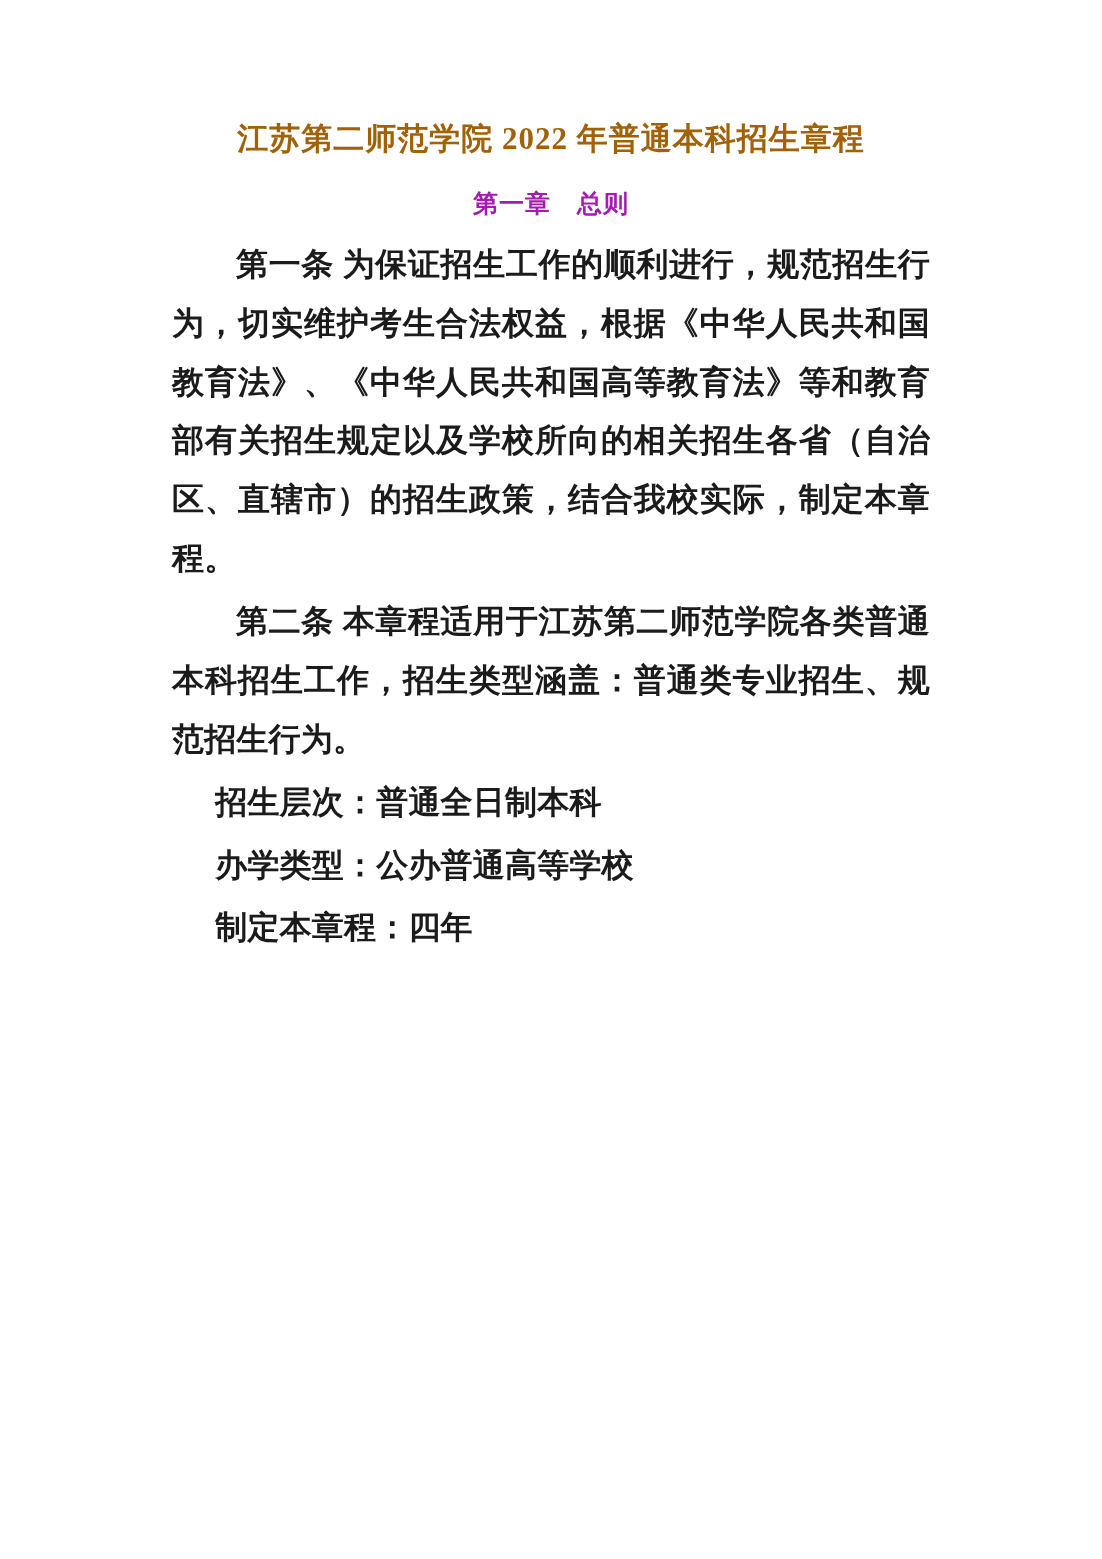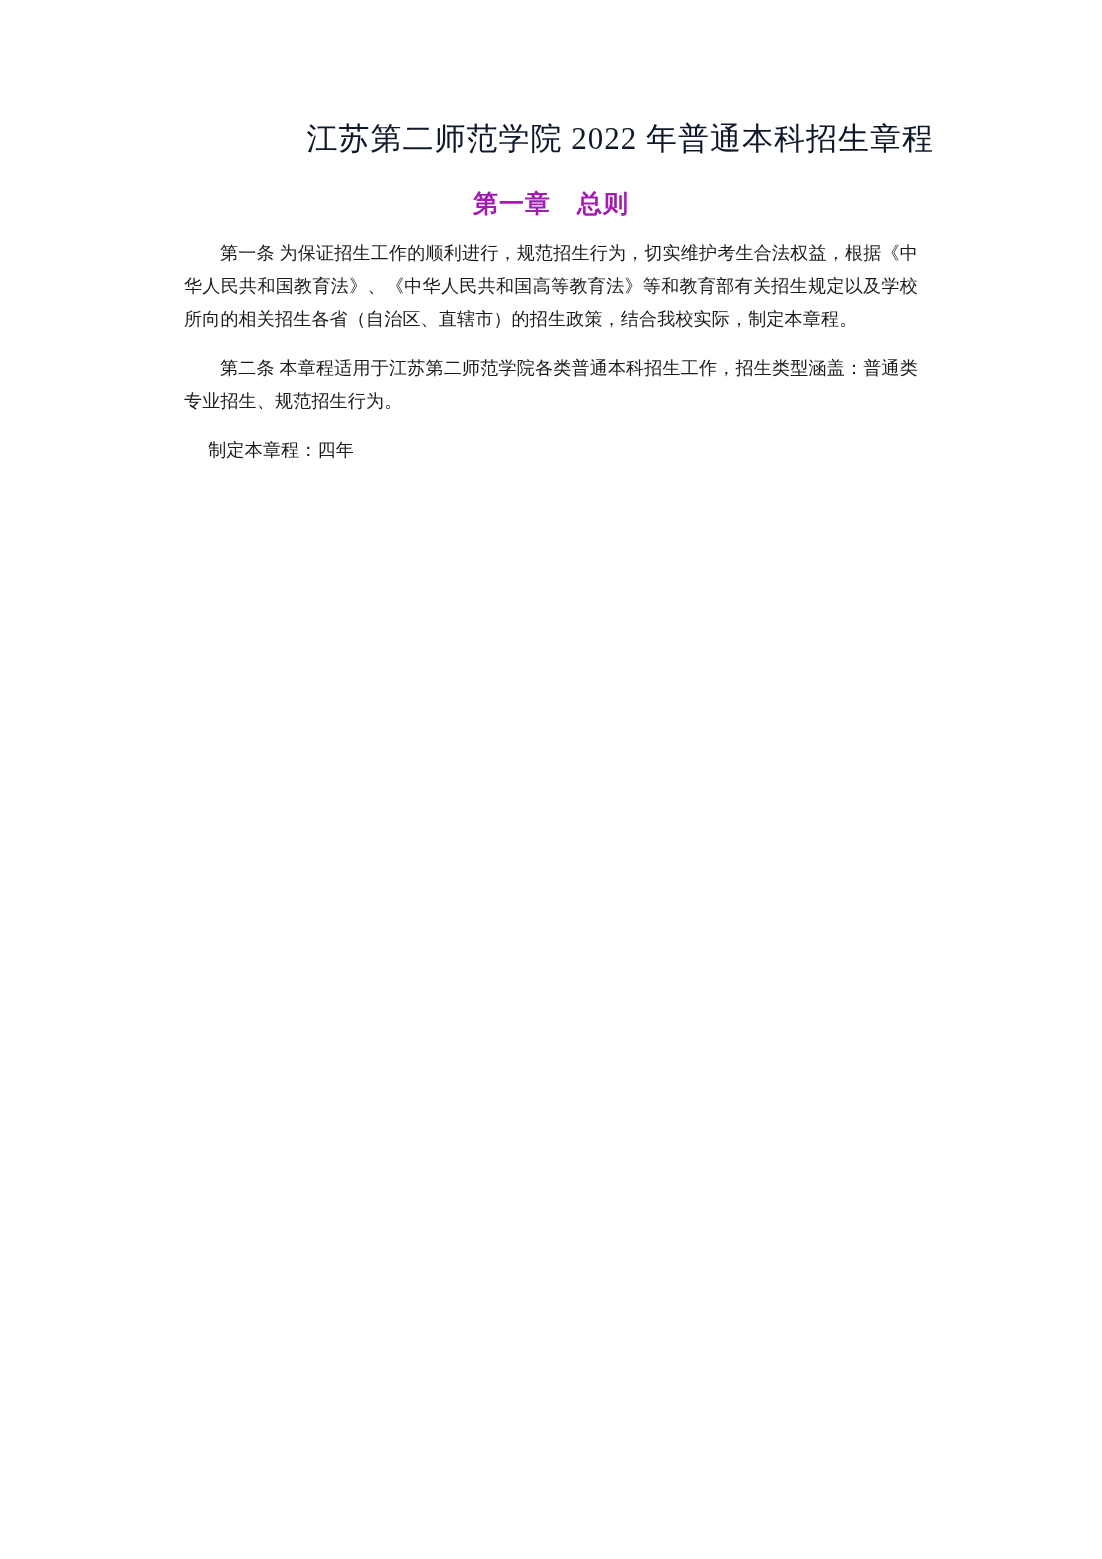--- a/index.html
+++ b/index.html
@@ -16,45 +16,46 @@
   }
   .page {
     position: relative;
     width: 1102px;
     height: 1559px;
     box-sizing: border-box;
     padding: 118px 168px 60px 168px;
     background: #ffffff;
   }
   .doc-title {
-    text-align: right;
+    text-align: center;
     font-size: 31px;
-    font-weight: normal;
+    font-weight: bold;
     letter-spacing: 1px;
     line-height: 1.35;
     margin: 0 0 26px 0;
-    color: #0f172a;
+    color: #a16207;
   }
   .chapter-heading {
     text-align: center;
     font-size: 25px;
     font-weight: bold;
     letter-spacing: 1px;
     line-height: 1.4;
     margin: 0 0 14px 0;
     color: #a21caf;
   }
   .para {
-    font-size: 18px;
+    font-size: 32px;
     line-height: 1.84;
     text-align: justify;
     text-justify: inter-ideograph;
-    margin: 16px;
+    margin: 4px;
     color: #1b1b1b;
     letter-spacing: 0.2px;
+    font-weight: bold;
   }
   .para.indent {
     text-indent: 2em;
   }
   .para.indent-one {
     text-indent: 1.35em;
   }
 </style>
 </head>
 <body>
@@ -63,18 +64,20 @@
 
   <h1 class="doc-title">江苏第二师范学院 2022 年普通本科招生章程</h1>
 
   <h2 class="chapter-heading">第一章　总则</h2>
 
   <p class="para indent">第一条  为保证招生工作的顺利进行，规范招生行为，切实维护考生合法权益，根据《中华人民共和国教育法》、《中华人民共和国高等教育法》等和教育部有关招生规定以及学校所向的相关招生各省（自治区、直辖市）的招生政策，结合我校实际，制定本章程。</p>
 
   <p class="para indent">第二条  本章程适用于江苏第二师范学院各类普通本科招生工作，招生类型涵盖：普通类专业招生、规范招生行为。</p>
 
 
+  <p class="para indent-one">招生层次：普通全日制本科</p>
 
+  <p class="para indent-one">办学类型：公办普通高等学校</p>
 
   <p class="para indent-one">制定本章程：四年</p>
 
 
 </div>
 
 </body></html>

